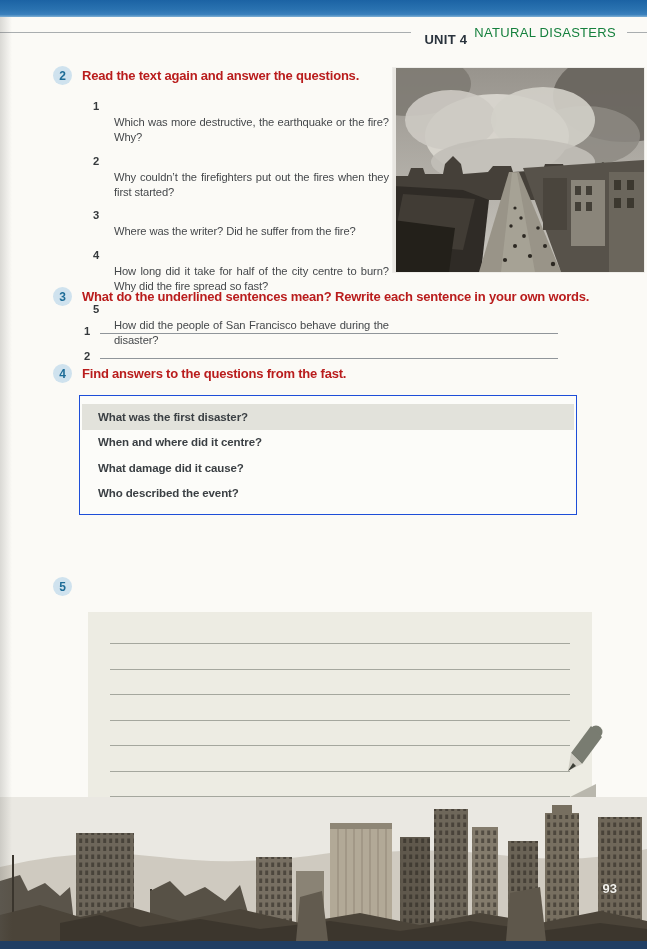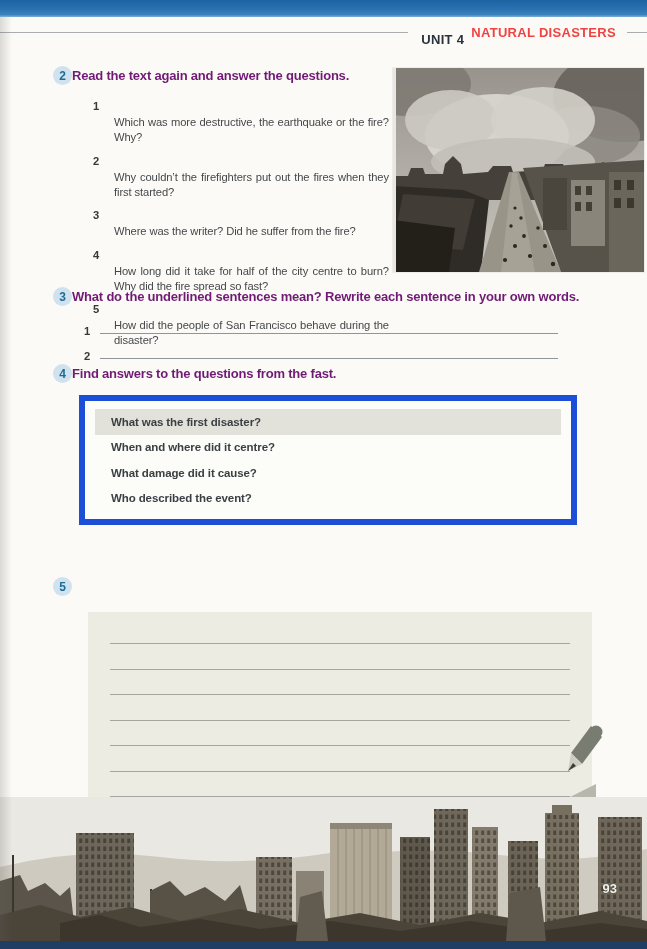--- a/index.html
+++ b/index.html
@@ -9,48 +9,48 @@
   
   .topbar{position:absolute;top:0;left:0;right:0;height:17px;
           background:linear-gradient(180deg,#1c63a4 0%,#2a72b0 55%,#3a80bc 85%,#7fb0d5 100%);}
 
   
   .unit-header{position:absolute;top:24px;left:0;right:0;height:16px;display:flex;align-items:center;}
   .uh-line{height:1px;background:#a9adaf;}
   .uh-line.left{flex:1;}
   .uh-line.right{width:20px;}
   .unit-label{margin:14px 7px 0 13px;font-size:13px;font-weight:bold;color:#2a333d;letter-spacing:.3px;}
-  .unit-title{margin-right:11px;font-size:13px;font-weight:bold;color:#ef4444;letter-spacing:.3px;}
+  .unit-title{margin-right:11px;font-size:13px;font-weight:normal;color:#15803d;letter-spacing:.3px;}
 
   section{position:absolute;left:0;width:647px;}
   #ex2{top:66px;} #ex3{top:287px;} #ex4{top:364px;} #ex5{top:577px;}
 
   .ex-head{display:flex;align-items:center;margin-left:53px;}
   .badge{width:19px;height:19px;border-radius:50%;background:#cfe2ee;color:#1d6c97;
          font-size:12px;font-weight:bold;display:flex;align-items:center;justify-content:center;flex:0 0 19px;}
-  .ex-title{margin-left:0;font-size:13px;font-weight:bold;color:#701a75;letter-spacing:-.2px;}
+  .ex-title{margin-left:10px;font-size:13px;font-weight:bold;color:#b91c1c;letter-spacing:-.2px;}
 
   
   .q-list{margin:14px 0 0 93px;width:296px;}
   .q{display:flex;margin-bottom:8.5px;}
   .qn{flex:0 0 21px;font-size:11.2px;font-weight:bold;color:#35393c;line-height:15px;}
   .qt{flex:1;font-size:11.2px;color:#45484b;line-height:15px;text-align:justify;letter-spacing:-.1px;margin-top:16px;}
 
   .photo{position:absolute;top:2px;left:393px;width:251px;height:204px;box-shadow:0 0 0 1px rgba(0,0,0,.05);}
   .photo svg{display:block;}
 
   
   .rw-list{margin-top:6px;}
   .rw{display:flex;align-items:flex-end;margin-left:84px;width:474px;height:25px;}
   .rw-n{width:16px;font-size:11.2px;font-weight:bold;color:#35393c;}
   .rw-line{flex:1;border-bottom:1.2px solid #90959a;margin-bottom:3px;}
 
   
-  .qa-table{margin:12px 0 0 79px;width:498px;border:6px solid #1d4ed8;background:#fcfcf9;
-            padding:8px 10px;box-sizing:border-box;}
+  .qa-table{margin:12px 0 0 79px;width:498px;border:1px solid #1d4ed8;background:#fcfcf9;
+            padding:8px 2px;box-sizing:border-box;}
   .qa-row{height:25.5px;display:flex;align-items:center;padding-left:16px;
           font-size:11.5px;font-weight:bold;color:#3a3f43;letter-spacing:-.1px;}
   .qa-row.shaded{background:#e2e2db;}
 
   
   .write-box{position:relative;margin:16px 0 0 88px;width:504px;height:187px;background:#edece3;}
   .wline{height:24.5px;margin:0 22px;border-bottom:1px solid #a5a79e;}
   .wline:first-child{height:31px;}
   .pencil{position:absolute;right:-14px;top:112px;width:38px;height:50px;}
   .fold{position:absolute;right:-4px;bottom:-2px;width:30px;height:18px;}

